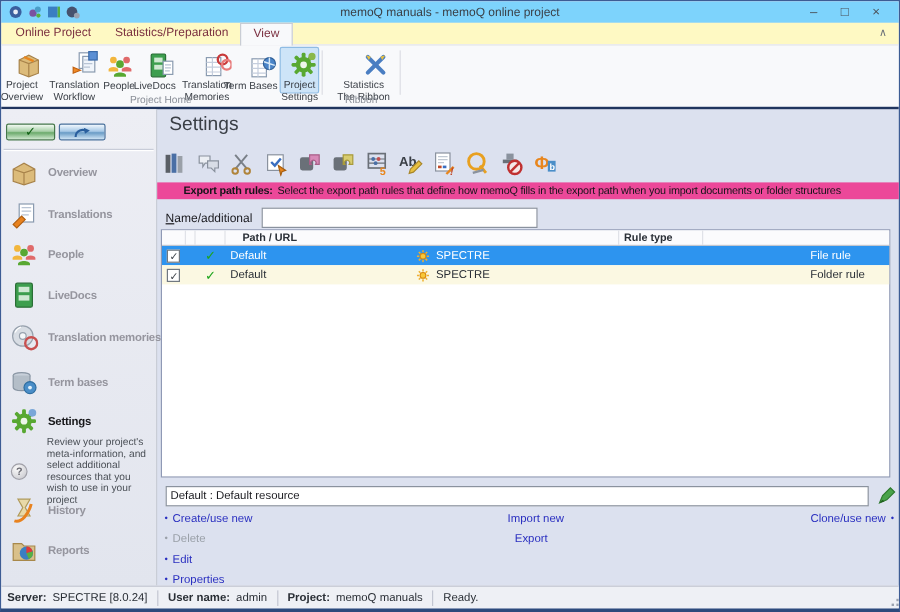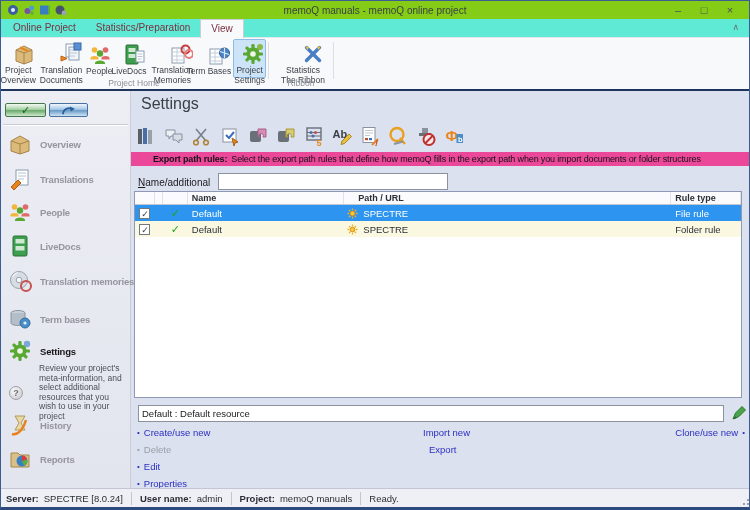--- a/index.html
+++ b/index.html
@@ -1,29 +1,29 @@
 <!DOCTYPE html>
 <html><head>
 <meta charset="utf-8">
 <style>
 *{margin:0;padding:0;box-sizing:border-box}
 body{background:#9aa0ad;font-family:"Liberation Sans","DejaVu Sans",sans-serif;-webkit-font-smoothing:antialiased}
 #window{position:relative;width:750px;height:510px;background:#dce1ef;border:1px solid #3d5c94;border-bottom:3px solid #2c4a7c;overflow:hidden}
 svg{display:block}
 
 
-.titlebar{position:absolute;top:0;left:0;right:0;height:18px;background:#84cc16;display:flex;align-items:center}
+.titlebar{position:absolute;top:0;left:0;right:0;height:18px;background:#7dd3fc;display:flex;align-items:center}
 .qat{display:flex;gap:3px;padding-left:5px;z-index:2}
 .qi{width:13px;height:13px;display:inline-flex;align-items:center;justify-content:center}
 .wtitle{position:absolute;left:0;right:0;text-align:center;font-size:10px;color:#3a3f46}
 .wctl{margin-left:auto;display:flex;z-index:2;padding-right:6px}
 .wctl span{width:26px;text-align:center;font-size:11px;color:#4a4f56;line-height:17px}
 
 
-.tabrow{position:absolute;top:18px;left:0;right:0;height:18px;background:#5eead4;display:flex;align-items:flex-end;padding-left:2px}
+.tabrow{position:absolute;top:18px;left:0;right:0;height:18px;background:#fef9c3;display:flex;align-items:flex-end;padding-left:2px}
 .tab{font-size:10px;color:#7b3040;padding:3px 10px 3px;line-height:12px;white-space:nowrap}
 .tab.active{background:#f8f9fb;border:1px solid #c9cdd4;border-bottom:none;margin-bottom:-1px;z-index:2}
 .collapse{position:absolute;right:10px;top:4px;color:#6a7078;font-size:9px;line-height:9px}
 
 
 .ribbon{position:absolute;top:36px;left:0;right:0;height:52px;background:#f8f9fb;display:flex;border-top:1px solid #e4e6ea}
 .rgroup{position:relative;height:100%;display:flex;padding:1px 0 11px 2px}
 .rbtn{display:flex;flex-direction:column;align-items:flex-end;padding-top:2px;margin-right:1px;border:1px solid transparent;border-radius:2px}
 .rbtn .ricon{height:25px;display:flex;align-items:center;justify-content:center}
 .rlab{font-size:8.5px;color:#3a3f46;text-align:center;line-height:9.5px;white-space:nowrap}
@@ -143,21 +143,21 @@
       <div class="rbtn" style="width:48px">
         <span class="ricon">
             <svg width="24" height="24" viewBox="0 0 24 24">
               <rect x="7" y="2" width="10" height="13" fill="#fff" stroke="#8a9bb0"></rect>
               <rect x="10" y="5" width="10" height="13" fill="#f0f5fb" stroke="#8a9bb0"></rect>
               <path d="M11 8h7M11 11h7M11 14h5" stroke="#b8c4d4"></path>
               <path d="M2 14l6 2.5L2 19z" fill="#f08a24" stroke="#c06010"></path>
               <rect x="15" y="1" width="7" height="7" fill="#5b8fd4" stroke="#3a6aa8"></rect>
             </svg>
           </span>
-        <span class="rlab"><span>Translation</span><br><span>Documents</span></span>
+        <span class="rlab"><span>Translation</span><br><span>Workflow</span></span>
       </div>
       <div class="rbtn" style="width:30px">
         <span class="ricon">
             <svg width="24" height="24" viewBox="0 0 24 24">
               <circle cx="6.5" cy="7" r="2.8" fill="#f2b63c"></circle>
               <path d="M2.5 15c0-2.8 8-2.8 8 0v1.5h-8z" fill="#f2b63c"></path>
               <circle cx="17.5" cy="7" r="2.8" fill="#e06a6a"></circle>
               <path d="M13.5 15c0-2.8 8-2.8 8 0v1.5h-8z" fill="#e06a6a"></path>
               <circle cx="12" cy="10.5" r="3.2" fill="#58a832"></circle>
               <path d="M7 20c0-3.4 10-3.4 10 0v1H7z" fill="#58a832"></path>
@@ -450,21 +450,20 @@
     <div class="descbar"><b>Export path rules:</b><span>Select the export path rules that define how memoQ fills in the export path when you import documents or folder structures</span></div>
 
     <div class="filterlab"><u>N</u><span>ame/additional</span></div>
     <input class="filterinput" type="text" value="" style="">
 
     <div class="tbl">
       <div class="thead">
         <span class="c c1"></span>
           <span class="c c2"></span>
           <span class="c c3"></span>
-        <span class="c c4">Name</span>
         <span class="c c5">Path / URL</span>
         <span class="c c6">Rule type</span>
       </div>
       <div class="trow sel">
         <span class="c c1">
             <i class="cb">✓</i>
           </span>
         <span class="c c2"></span>
         <span class="c c3 gcheck">✓</span>
         <span class="c c4">Default</span>

